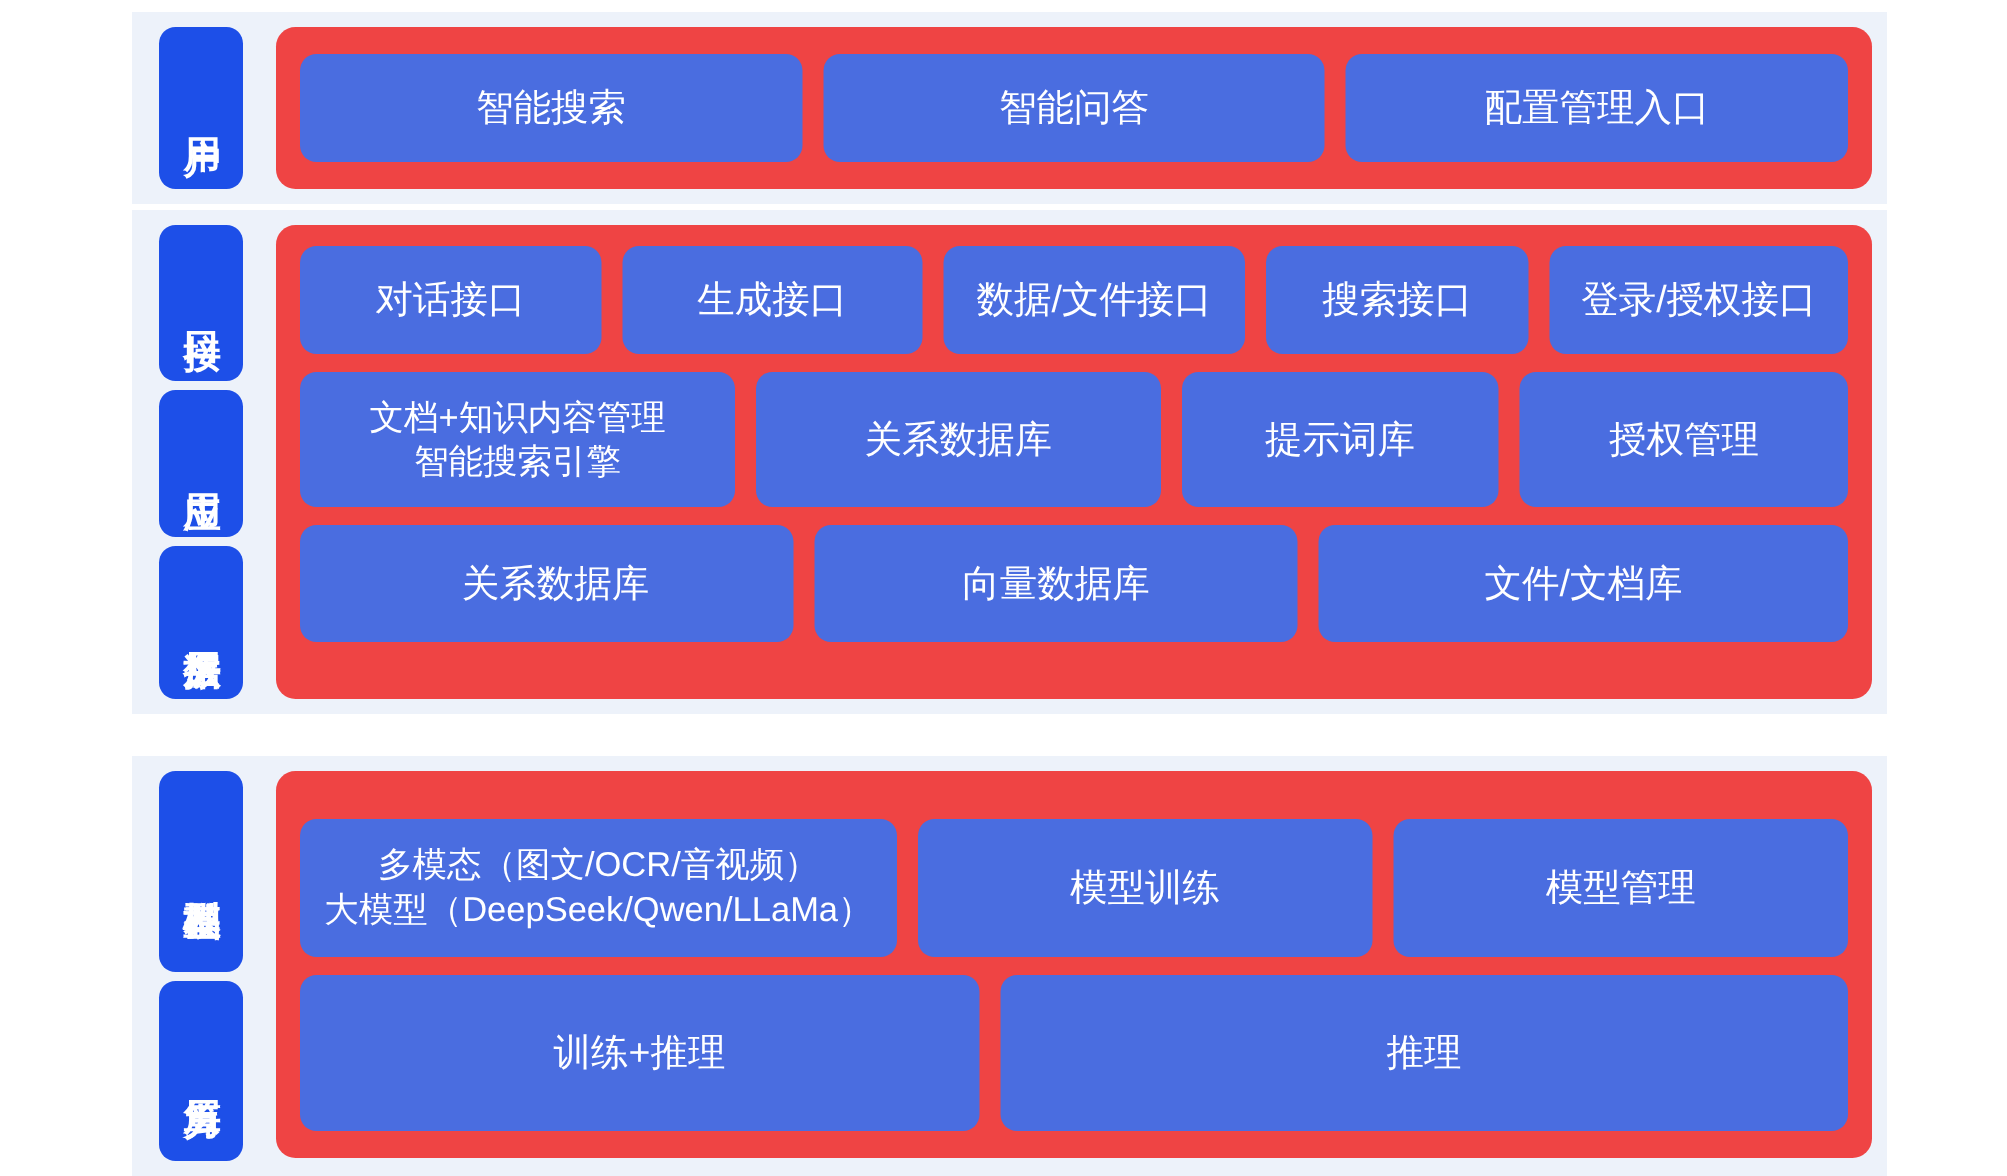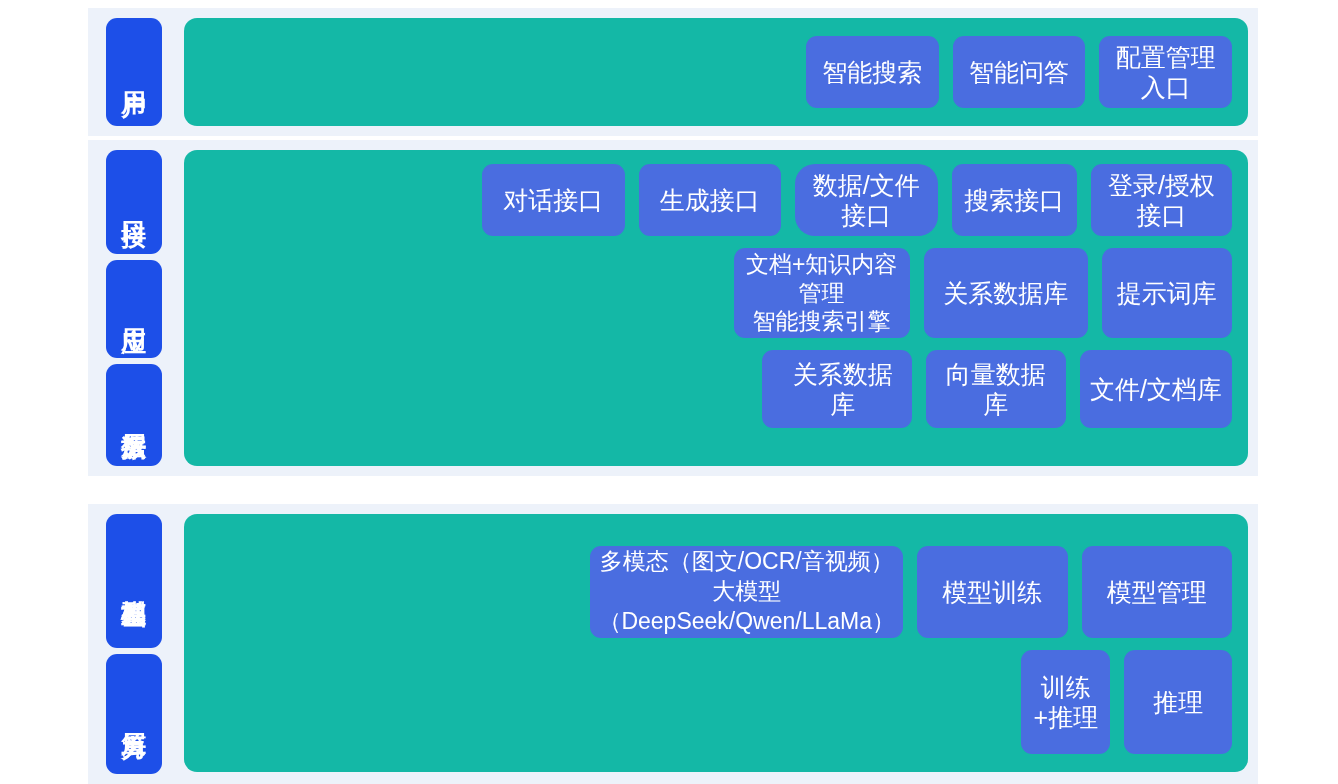--- a/index.html
+++ b/index.html
@@ -61,29 +61,28 @@
   .users  .badge{flex:1 1 auto;}
   .middle .badge.b-interface{flex:0 0 104px;}
   .middle .badge.b-app      {flex:0 0 98px;}
   .middle .badge.b-data     {flex:1 1 auto;}
   .bottom .badge.b-model{flex:0 0 134px;}
   .bottom .badge.b-compute{flex:1 1 auto;}
 
   
   .card{
     flex:1 1 auto;
-    background:#14b8a6;
+    background:#ef4444;
     border-radius:13px;
     margin:10px 10px 10px 4px;
     box-sizing:border-box;
     padding:14px 16px;
     display:flex;
     flex-direction:column;
     gap:12px;
-    align-items:flex-end;
   }
   .users .card{padding:18px 16px;}
   .bottom .card{margin-bottom:12px;padding:32px 16px;}
 
   .row{
     display:flex;
     gap:14px;
     flex:1 1 auto;
     min-height:0;
   }
@@ -104,21 +103,21 @@
     white-space:pre-line;
   }
   .box.two-line{font-size:23px;line-height:1.26;}
   .box.model-line{font-size:23px;line-height:1.3;}
 
   
   .r-users .box{flex:1 1 0;}
 
   .r-iface .box.i0{flex:1.03 1 0;}
   .r-iface .box.i1{flex:1.03 1 0;}
-  .r-iface .box.i2{flex:1.03 1 0;border-radius:20px;}
+  .r-iface .box.i2{flex:1.03 1 0;}
   .r-iface .box.i3{flex:0.89 1 0;}
   .r-iface .box.i4{flex:1.02 1 0;}
 
   .r-app .box.a0{flex:1.19 1 0;}
   .r-app .box.a1{flex:1.10 1 0;}
   .r-app .box.a2{flex:0.85 1 0;}
   .r-app .box.a3{flex:0.88 1 0;}
 
   .r-data .box.d0{flex:1 1 0;padding-left:20px;}
   .r-data .box.d1{flex:1.02 1 0;}
@@ -178,20 +177,21 @@
         <div class="box i2">数据/文件接口</div>
         <div class="box i3">搜索接口</div>
         <div class="box i4">登录/授权接口</div>
       </div>
 
       <div class="row r-app">
         <div class="box a0 two-line">文档+知识内容管理
 智能搜索引擎</div>
         <div class="box a1">关系数据库</div>
         <div class="box a2">提示词库</div>
+        <div class="box a3">授权管理</div>
       </div>
 
       <div class="row r-data">
         <div class="box d0">关系数据库</div>
         <div class="box d1">向量数据库</div>
         <div class="box d2">文件/文档库</div>
       </div>
 
     </div>
   </div>

